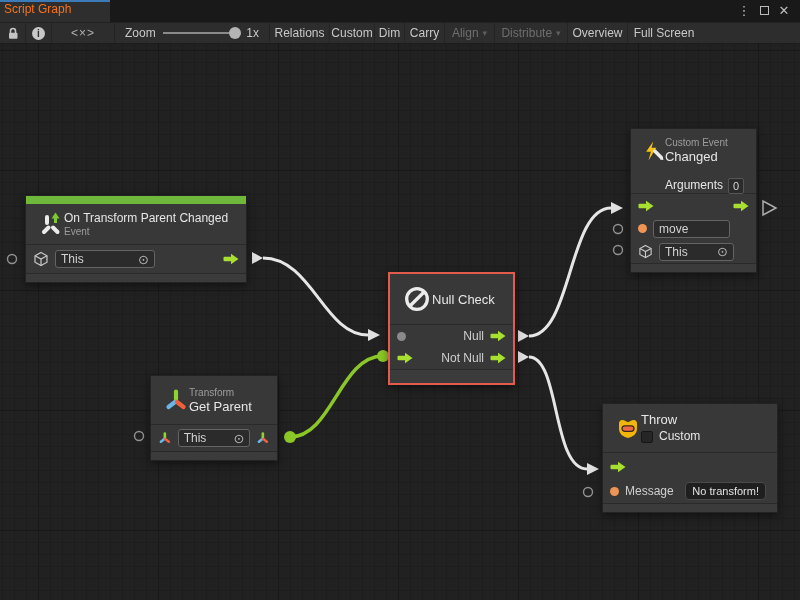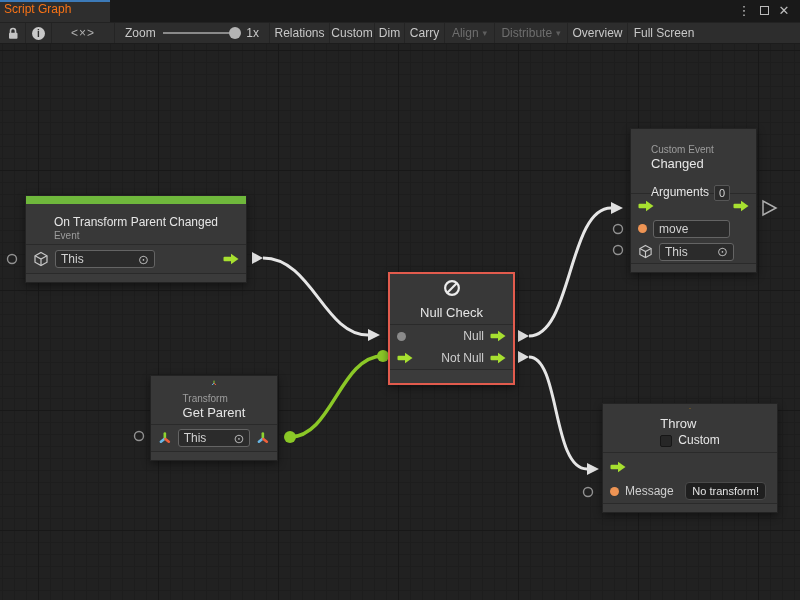--- a/index.html
+++ b/index.html
@@ -42,21 +42,21 @@
       linear-gradient(to bottom,#1d1d1d 1px,transparent 1px);
     background-size:120px 120px,120px 120px,12px 12px,12px 12px;
     background-position:38px 6px,38px 6px,2px 6px,2px 6px; }
   .wires { position:absolute; left:0; top:0; }
 
   
   .node { position:absolute; background:#383838; border:1px solid #232323;
     box-shadow:0 3px 8px rgba(0,0,0,.45); color:#cfcfcf; font-size:12px; }
   .node.selected { border:2px solid #e25b4d; }
   .accent-bar { height:8px; background:#6fb83c; }
-  .nheader { display:flex; align-items:center; gap:7px; padding:4px 20px;flex-direction:column; }
+  .nheader { display:flex; align-items:center; padding:4px 12px; }
   .ntitle { color:#e6e6e6; font-size:12px; line-height:15px; }
   .ntitle.big { font-size:13px; }
   .ncat { color:#9d9d9d; font-size:10px; line-height:12px; }
   .nbody { border-top:1px solid #2a2a2a; }
   .nrow { display:flex; align-items:center; gap:6px; padding:0 7px; }
   .nfooter { border-top:1px solid #2a2a2a; background:#3b3b3b; }
   .field { background:#2b2b2b; border:1px solid #646464; border-radius:3px;
     height:18px; display:flex; align-items:center; gap:4px; padding:0 5px;
     color:#d2d2d2; font-size:12px; }
   .field .target { margin-left:auto; color:#b5b5b5; font-size:13px; line-height:1; }

